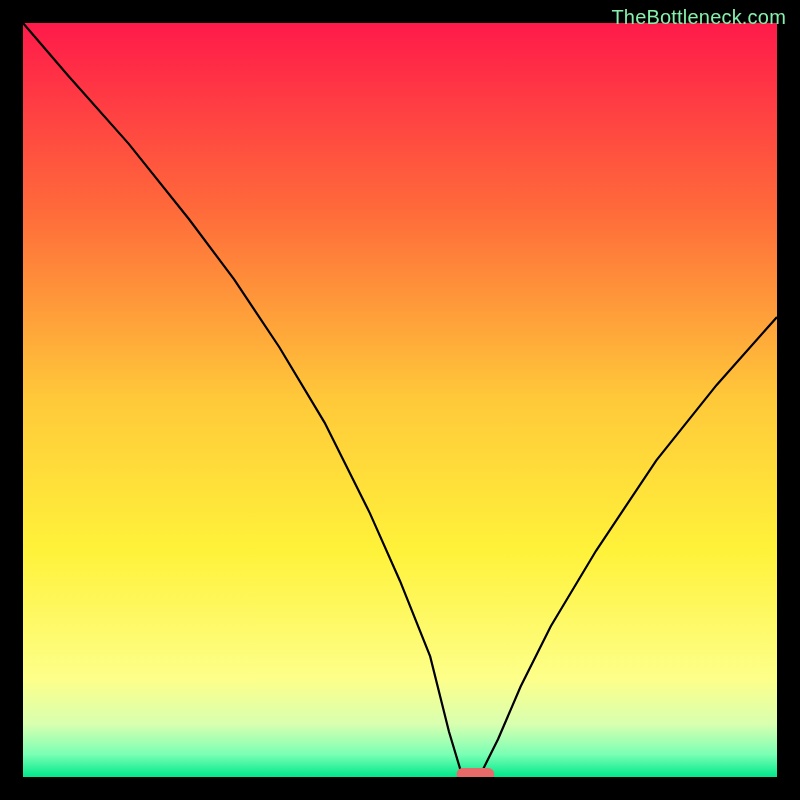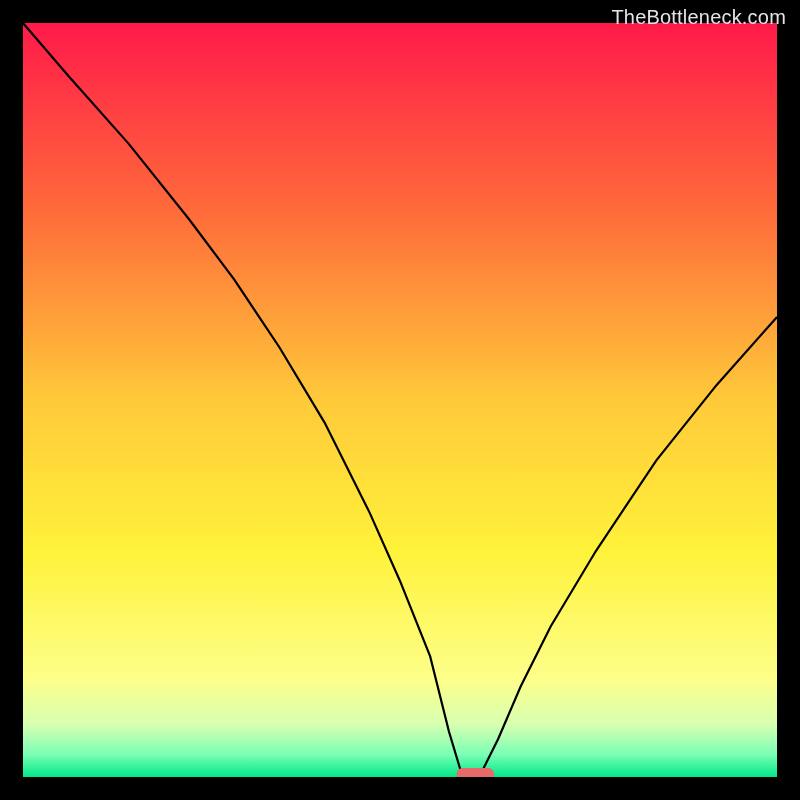--- a/index.html
+++ b/index.html
@@ -8,21 +8,21 @@
     height: 800px;
     background: #000;
     position: relative;
     font-family: Arial, sans-serif;
     overflow: hidden;
   }
   .watermark {
     position: absolute;
     top: 6px;
     right: 14px;
-    color: #e5e5e5;
+    color: #86efac;
     font-size: 20px;
     font-weight: 500;
     z-index: 10;
     letter-spacing: 0.2px;
   }
   .plot-area {
     position: absolute;
     left: 23px;
     top: 23px;
     width: 754px;

